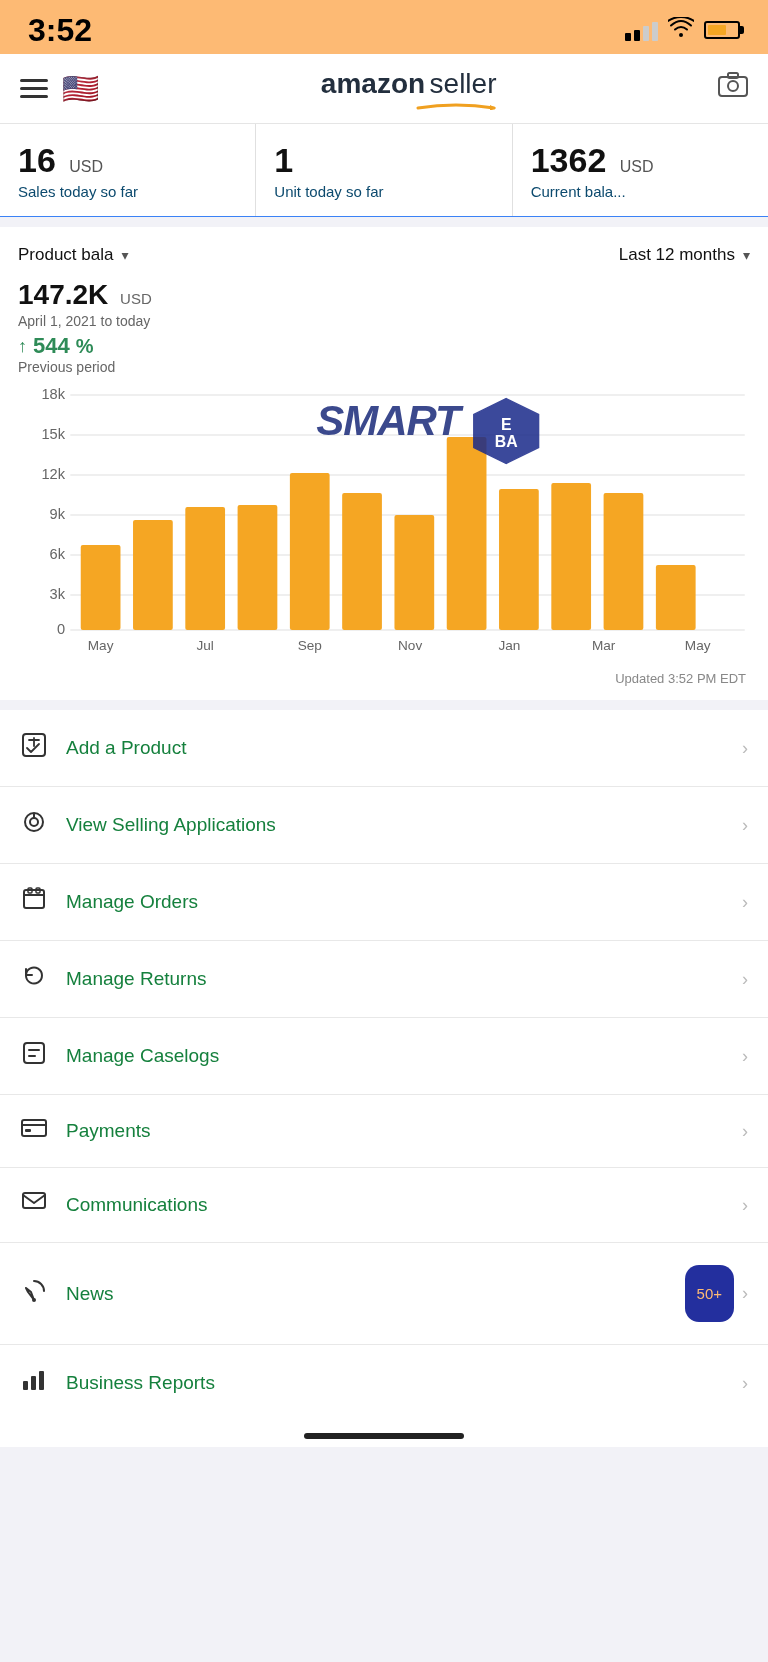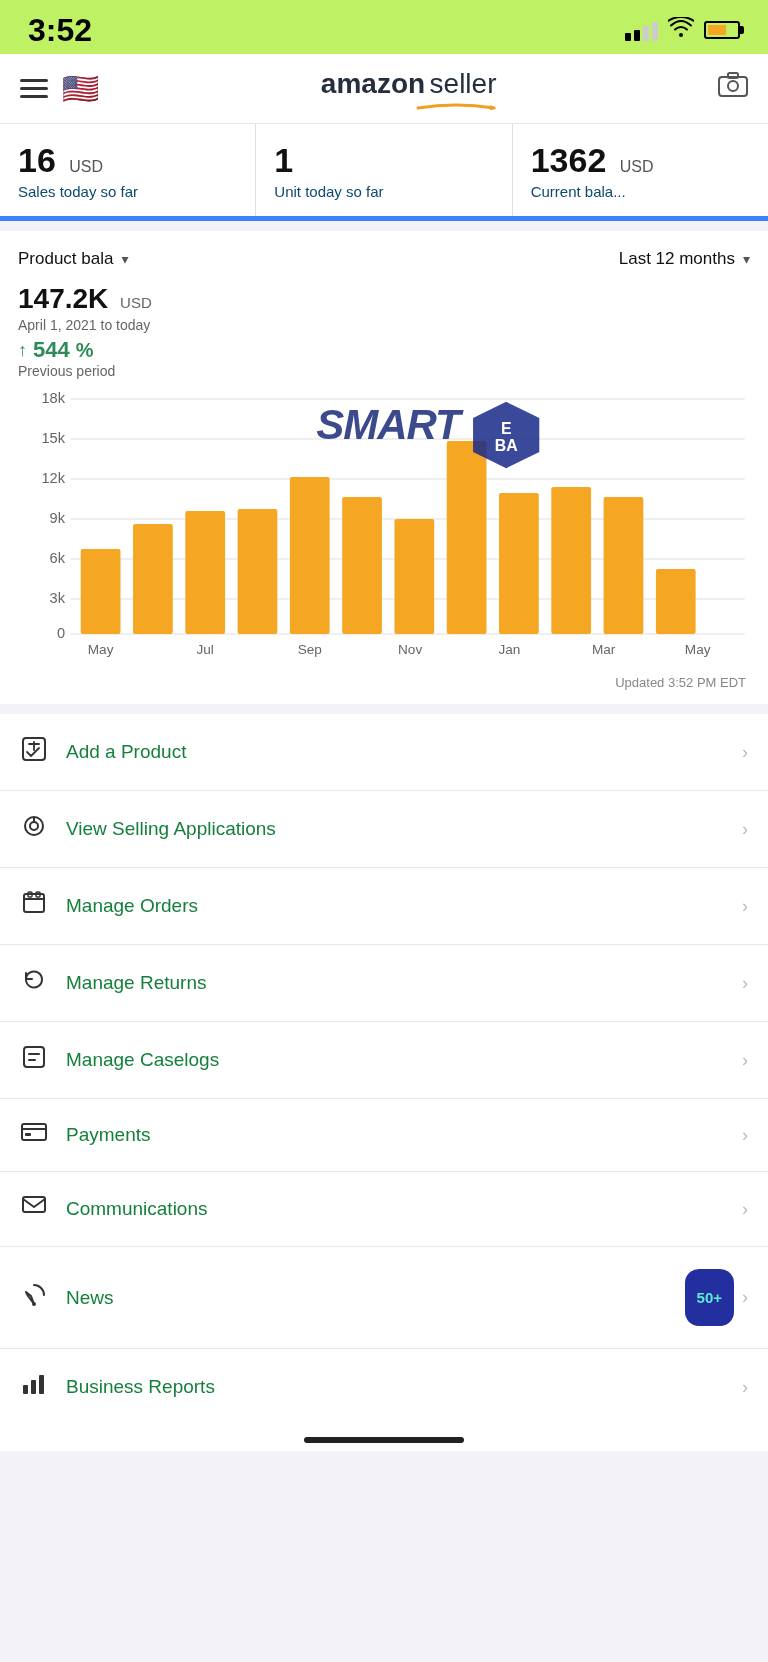--- a/index.html
+++ b/index.html
@@ -7,21 +7,21 @@
     body {
       font-family: -apple-system, BlinkMacSystemFont, 'Helvetica Neue', Arial, sans-serif;
       background: #f2f2f7;
       width: 768px;
       min-height: 1662px;
       overflow-x: hidden;
     }
 
     
     .status-bar {
-      background: #bef264;
+      background: #fdba74;
       display: flex;
       justify-content: space-between;
       align-items: center;
       padding: 14px 28px 8px;
       height: 54px;
     }
     .status-time {
       font-size: 32px;
       font-weight: 600;
       color: #000;
@@ -117,21 +117,21 @@
     .camera-icon {
       font-size: 28px;
       color: #555;
       cursor: pointer;
     }
 
     
     .stats-row {
       display: flex;
       background: #fff;
-      border-bottom: 5px solid #3b82f6;
+      border-bottom: 1px solid #3b82f6;
       overflow: hidden;
     }
     .stat-card {
       flex: 1;
       padding: 18px 18px 16px;
       border-right: 1px solid #e0e0e0;
       min-width: 0;
       overflow: hidden;
     }
     .stat-card:last-child { border-right: none; }
@@ -299,23 +299,23 @@
       font-size: 19px;
       color: #15803d;
     }
     .menu-right {
       display: flex;
       align-items: center;
       gap: 8px;
     }
     .menu-badge {
       background: #232f9e;
-      color: #5eead4;
+      color: #fdba74;
       font-size: 15px;
-      font-weight: 700;
+      font-weight: 400;
       padding: 20px 12px;
       border-radius: 14px;
     }
     .chevron-right {
       font-size: 18px;
       color: #bbb;
     }
 
     
     .home-indicator {

